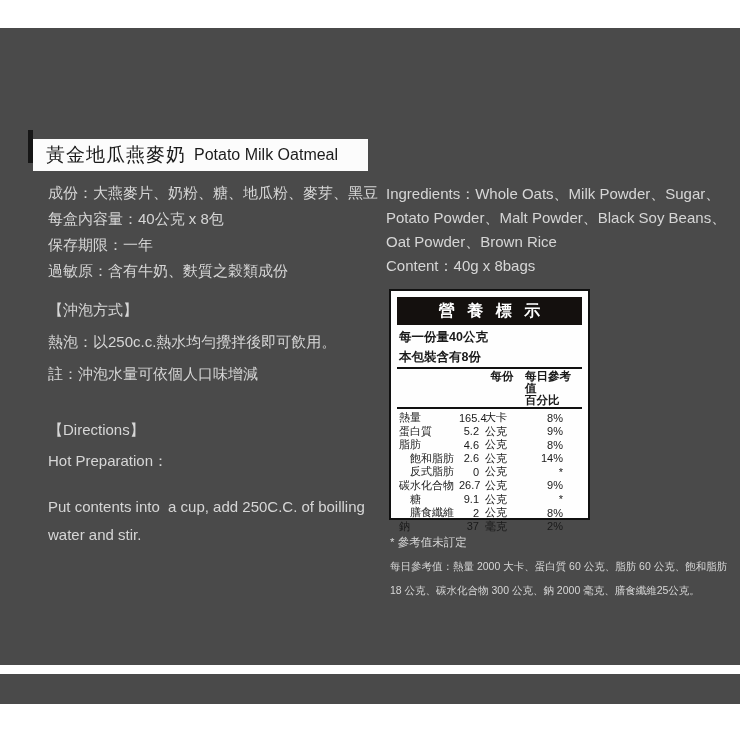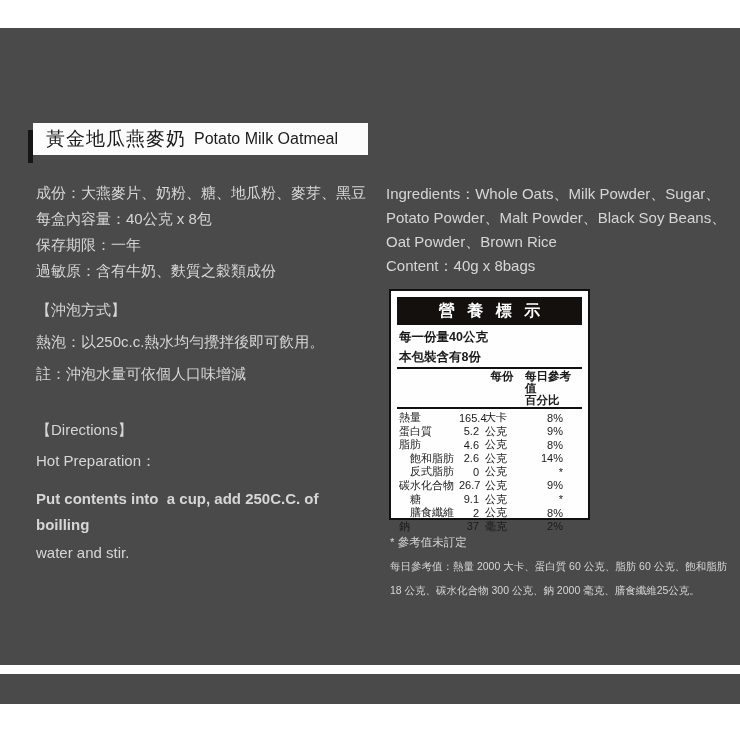--- a/index.html
+++ b/index.html
@@ -8,32 +8,32 @@
     position:relative; width:740px; height:740px; margin:0 auto;
     background:#ffffff; overflow:hidden;
     font-family:"Liberation Sans","DejaVu Sans",sans-serif;
   }
   .band-main { position:absolute; left:0; top:28px; width:740px; height:637px; background:#4a4a4a; }
   .band-bottom { position:absolute; left:0; top:674px; width:740px; height:30px; background:#4a4a4a; }
 
   
   .title-shadow { position:absolute; left:28px; top:130px; width:5px; height:33px; background:#161616; }
   .title-box {
-    position:absolute; left:33px; top:123px; width:335px; height:32px;
+    position:absolute; left:33px; top:139px; width:335px; height:32px;
     background:#fcfcfc; color:#1c1c1c; display:flex; align-items:center; padding-left:13px;
   }
   .title-zh { font-size:19px; letter-spacing:1px; white-space:nowrap; }
   .title-en { font-size:16px; margin-left:8px; white-space:nowrap; }
 
   
-  .left-col { position:absolute; left:36px; top:180px; width:336px; color:#d6d6d6; font-size:15px; }
+  .left-col { position:absolute; left:48px; top:180px; width:336px; color:#d6d6d6; font-size:15px; }
   .left-col div { line-height:26px; white-space:pre-wrap; }
   .wrap-indent { padding-left:65px; }
   .mt13 { margin-top:13px; } .mt6 { margin-top:6px; } .mt30 { margin-top:30px; }
-  .mt5 { margin-top:5px; } .mt4 { margin-top:12px;font-weight:bold; } .mt2 { margin-top:2px; }
+  .mt5 { margin-top:5px; } .mt4 { margin-top:20px; } .mt2 { margin-top:2px; }
 
   
   .right-col { position:absolute; left:386px; top:182px; width:344px; color:#d6d6d6; font-size:15px; }
   .right-col .en-line { line-height:24px; white-space:nowrap; }
 
   
   .nl-box {
     margin:11px 0 0 3px; width:201px; height:231px;
     border:2px solid #101010; background:#fefefe; color:#1a1a1a;
   }

